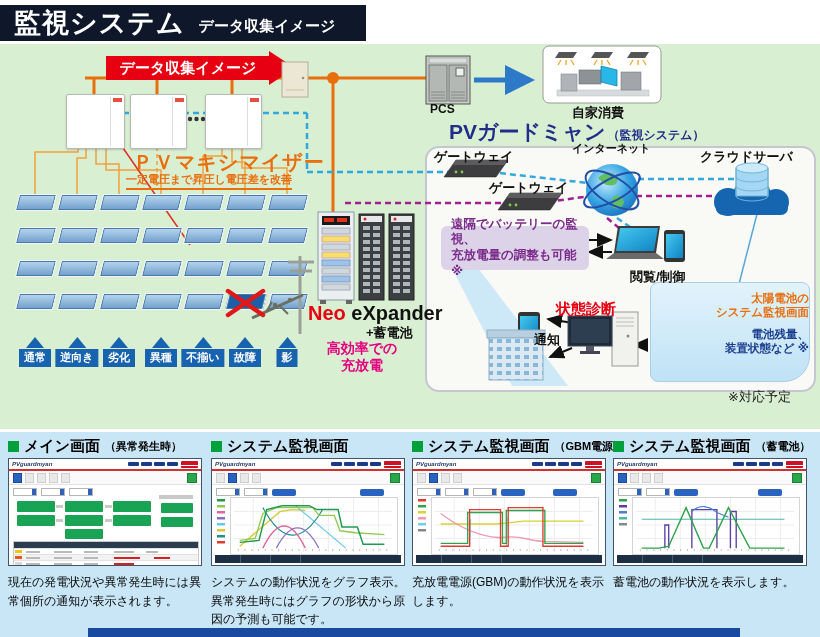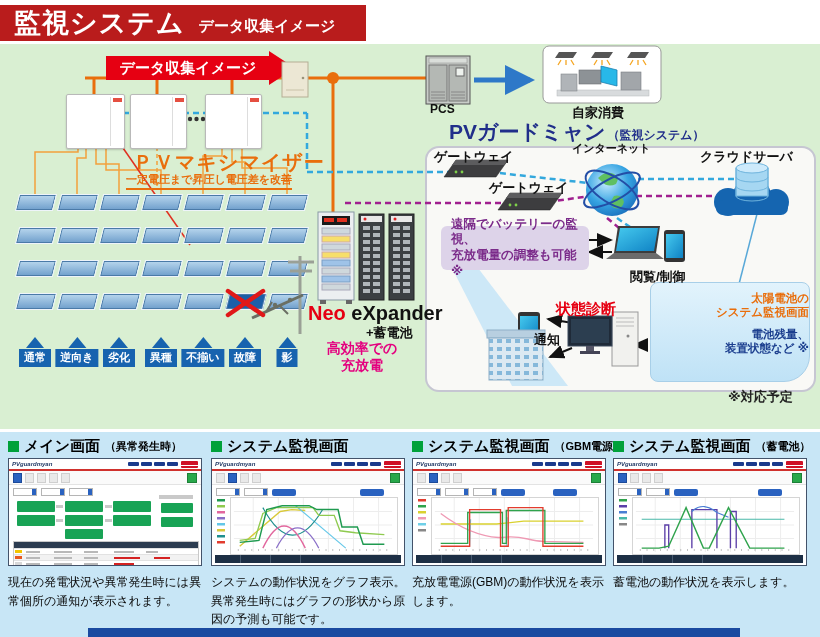--- a/index.html
+++ b/index.html
@@ -1,19 +1,19 @@
 <!DOCTYPE html>
 <html><head>
 <meta charset="utf-8">
 <style>
   html,body{margin:0;padding:0;background:#fff;}
   .page{position:relative;width:820px;height:637px;overflow:hidden;background:#fff;
         font-family:"Liberation Sans","DejaVu Sans",sans-serif;}
   
-  .top-header{position:absolute;left:0;top:5px;width:366px;height:36px;background:#b91c1c;
+  .top-header{position:absolute;left:0;top:5px;width:366px;height:36px;background:#0f172a;
               display:flex;align-items:center;padding-left:14px;box-sizing:border-box;z-index:6;}
   .top-header .t1{color:#fff;font-size:27px;font-weight:bold;letter-spacing:1px;}
   .top-header .t2{color:#fff;font-size:15px;font-weight:bold;margin-left:14px;margin-top:6px;}
   
   .diagram-bg{position:absolute;left:0;top:44px;width:820px;height:385px;background:#d9efd2;z-index:0;}
   .guard-panel{position:absolute;left:425px;top:146px;width:387px;height:242px;background:#f9f9f6;
                border:2px solid #c6c6d2;border-radius:14px;z-index:1;}
   svg.wires{position:absolute;left:0;top:0;z-index:2;pointer-events:none;}
   svg.devices{position:absolute;left:0;top:0;z-index:4;pointer-events:none;}
   .lbl{position:absolute;z-index:5;font-weight:bold;color:#111;white-space:nowrap;}
@@ -52,21 +52,21 @@
           background:linear-gradient(180deg,#e2f3fc,#bfe2f6);border:1px solid #a8cfe8;
           border-radius:8px 8px 26px 8px;text-align:right;padding-top:8px;box-sizing:border-box;}
   .iv-box .or{color:#e96e0c;font-size:11.5px;font-weight:bold;line-height:1.25;display:block;}
   .iv-box .nv{color:#1c3f8f;font-size:11.5px;font-weight:bold;line-height:1.25;display:block;}
   .iv-gap{height:7px;}
   .nx-label{position:absolute;left:308px;top:302px;z-index:5;font-size:20px;font-weight:bold;white-space:nowrap;}
   .nx-label .r{color:#e60012;} .nx-label .b{color:#111;}
   .nx-batt{position:absolute;left:366px;top:324px;z-index:5;font-size:13px;font-weight:bold;color:#111;}
   .nx-eff{position:absolute;left:314px;top:340px;width:96px;z-index:5;text-align:center;color:#e4007f;
           font-size:14px;font-weight:bold;line-height:1.2;}
-  .footnote{position:absolute;left:728px;top:388px;z-index:5;font-size:13px;font-weight:bold;color:#222;}
+  .footnote{position:absolute;left:728px;top:388px;z-index:5;font-size:13px;font-weight:normal;color:#222;}
   
   .screens-bg{position:absolute;left:0;top:432px;width:820px;height:205px;background:#c8e6f6;z-index:0;}
   .col{position:absolute;top:438px;width:197px;z-index:5;}
   .shead{display:flex;align-items:center;gap:5px;height:16px;}
   .sq{width:11px;height:11px;background:#00a13a;flex:0 0 auto;}
   .st{font-size:15px;font-weight:bold;color:#000;white-space:nowrap;}
   .ss{font-size:11px;font-weight:bold;color:#000;white-space:nowrap;}
   .shot{position:relative;width:192px;height:106px;background:#fff;border:1px solid #43536a;margin-top:4px;overflow:hidden;}
   .cap{margin-top:7px;font-size:12px;line-height:1.55;color:#0a0a0a;}
   .sh-top{position:absolute;left:0;top:0;width:100%;height:10px;display:flex;align-items:center;padding:0 3px;box-sizing:border-box;}

